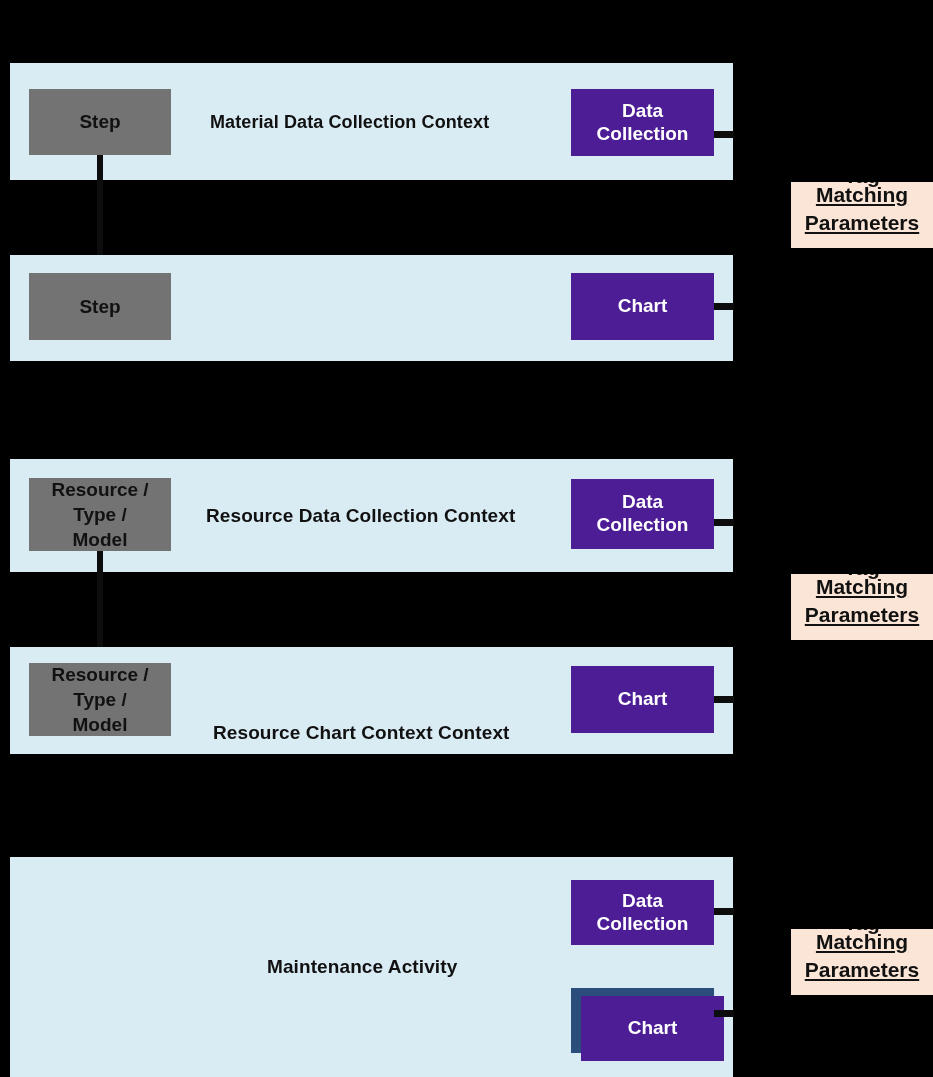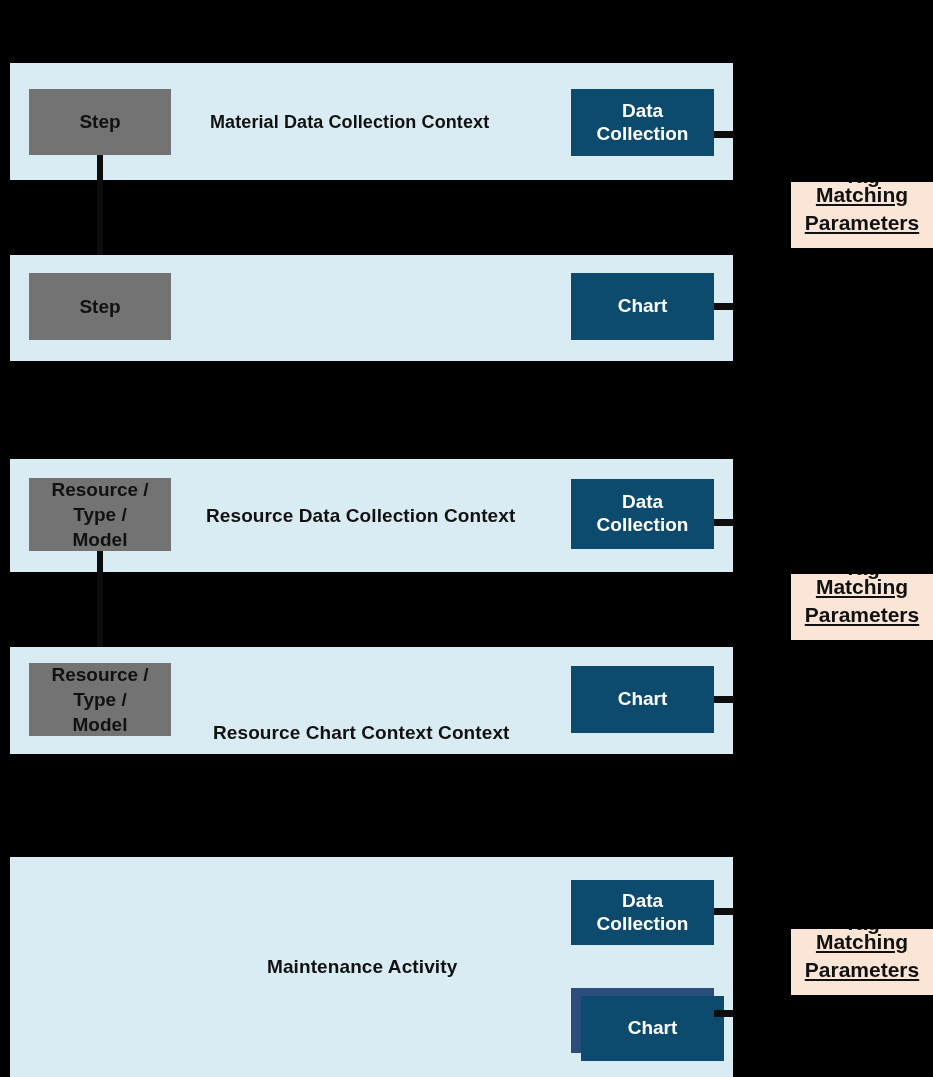--- a/index.html
+++ b/index.html
@@ -27,21 +27,21 @@
     font-weight:bold;
     display:flex;
     align-items:center;
     justify-content:center;
     text-align:center;
     line-height:1.32;
     box-sizing:border-box;
   }
   .node-box{
     position:absolute;
-    background:#0c4a6e;
+    background:#4c1d95;
     color:#ffffff;
     font-weight:bold;
     display:flex;
     align-items:center;
     justify-content:center;
     text-align:center;
     line-height:1.2;
     box-sizing:border-box;
   }
   .node-shadow{

